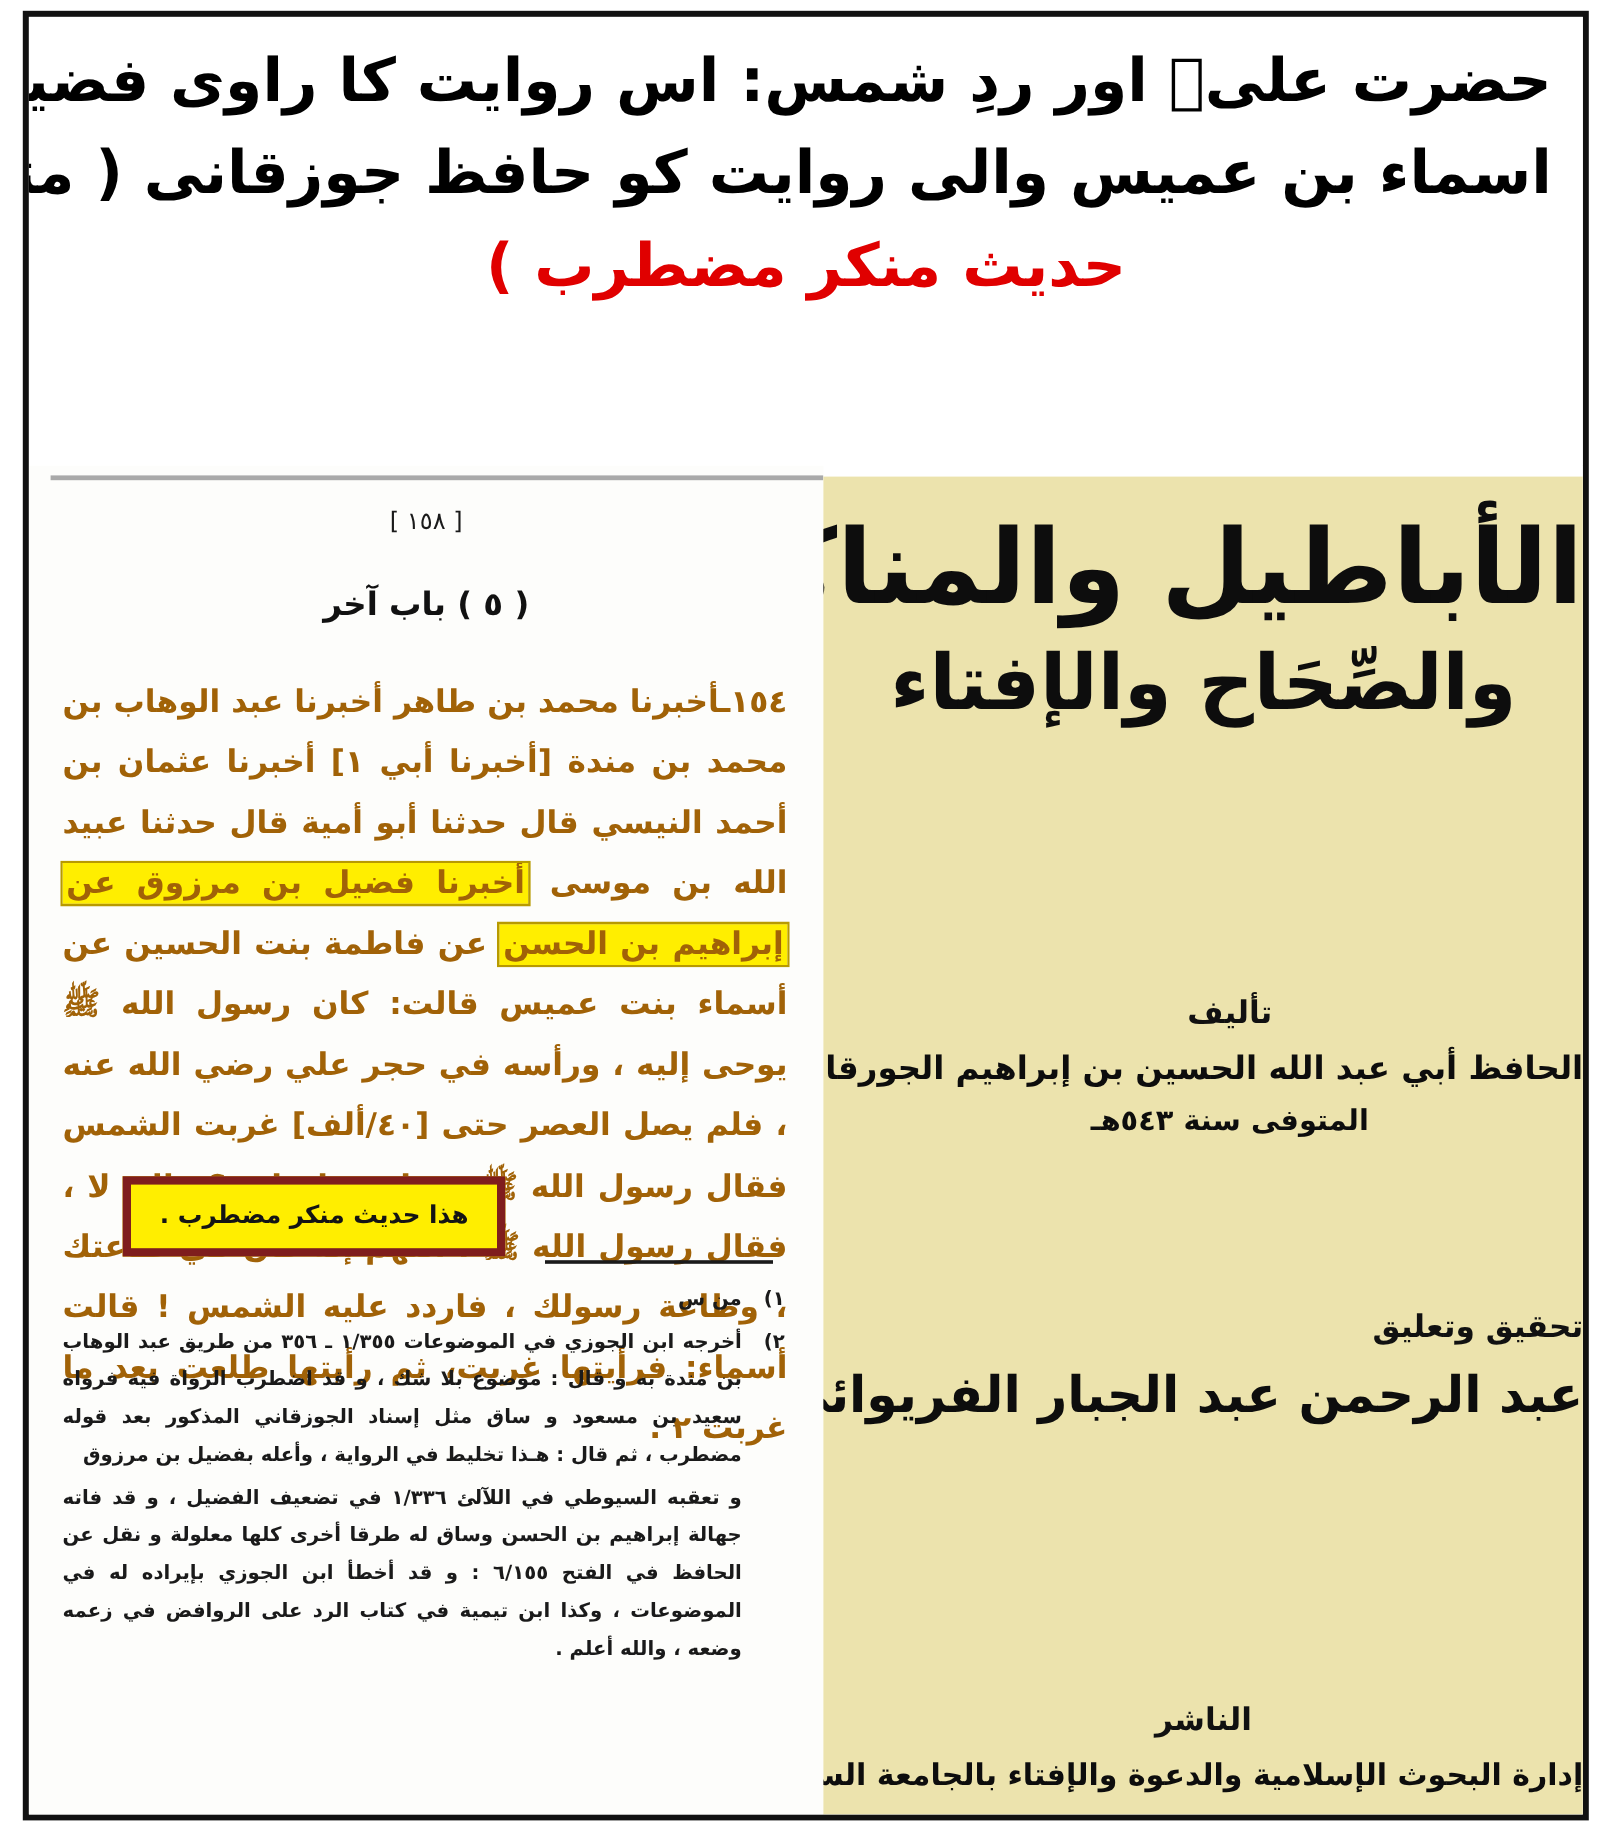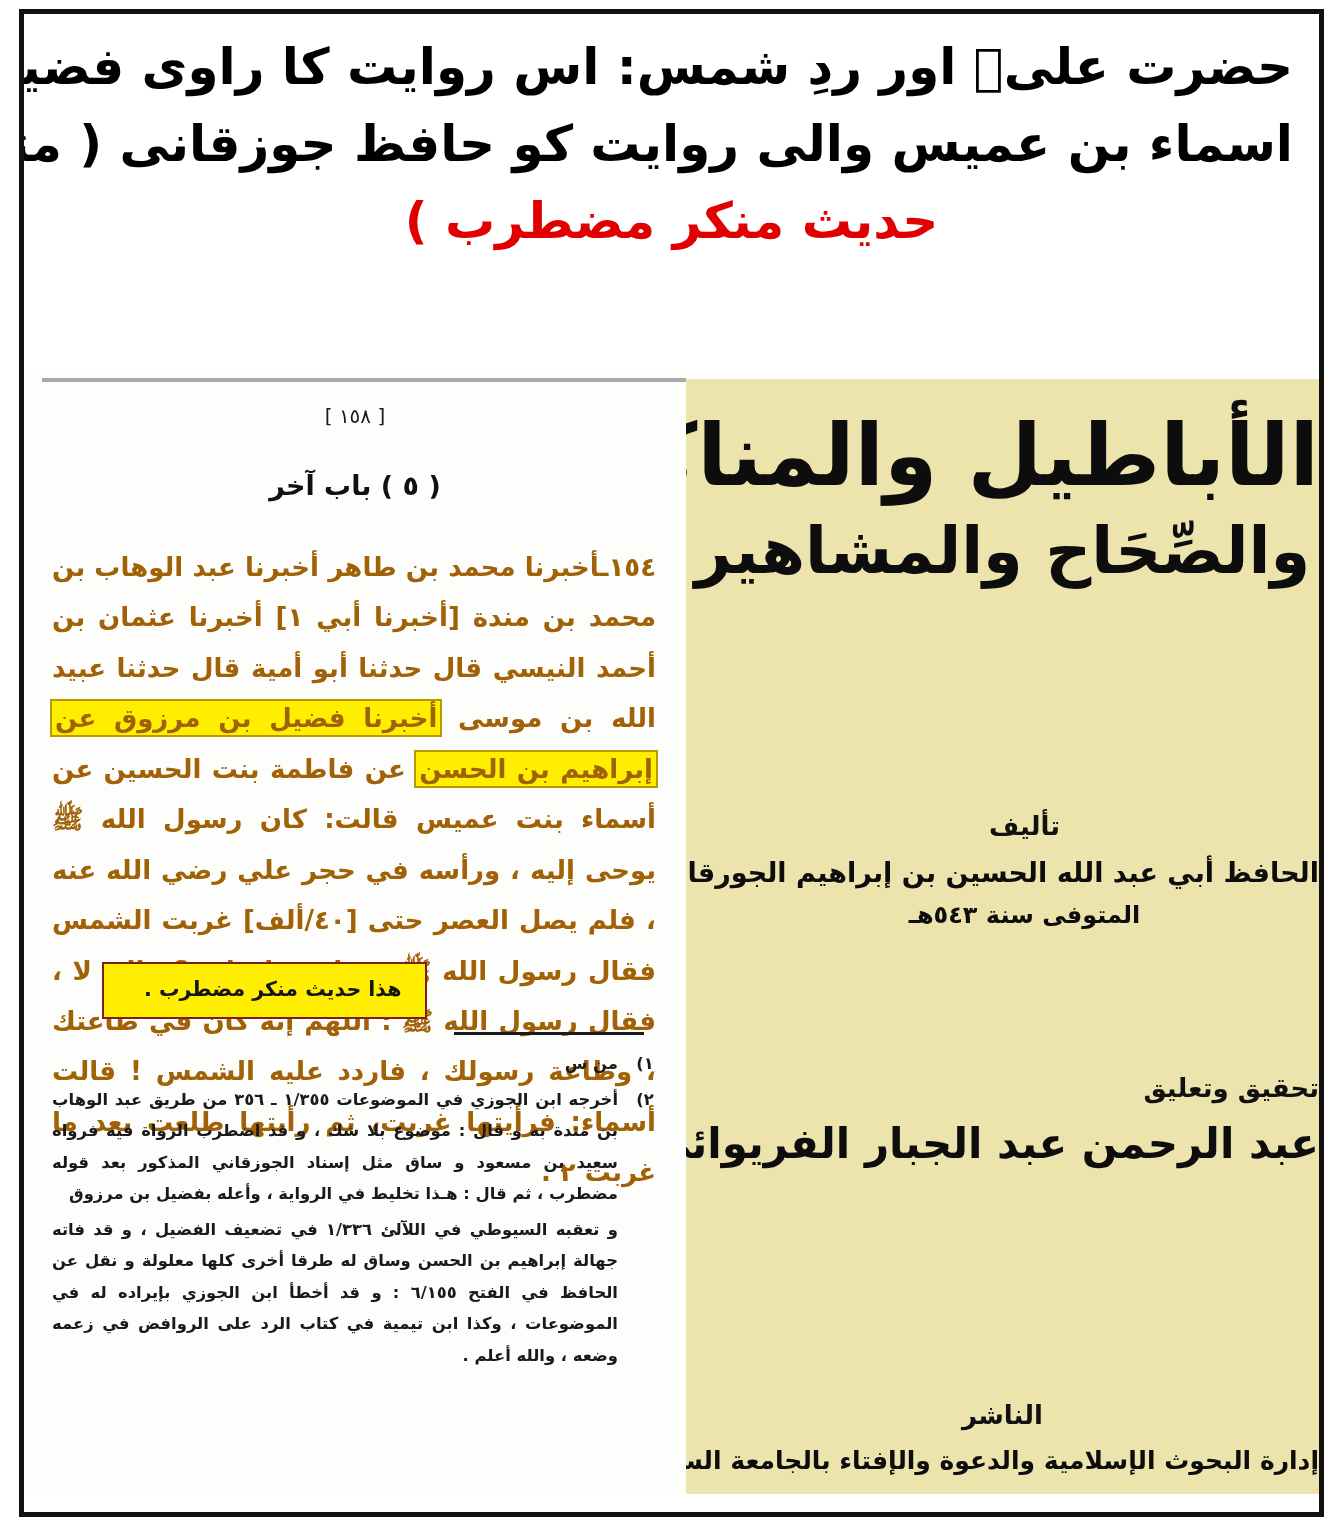--- a/index.html
+++ b/index.html
@@ -47,21 +47,21 @@
     margin-bottom:6px;
   }
   #cap-line-3{
     font-size:50px;
     color:#e00000;
     text-align:center;
   }
 
   
   #scan{
-    position:absolute;left:0;top:356px;
+    position:absolute;left:0;top:374px;
     width:100%;height:1124px;
     background:#ffffff;
   }
 
   
   #page{
     position:absolute;right:633px;top:0;
     left:0;bottom:0;
     background:#fdfdfb;
     direction:rtl;
@@ -102,22 +102,22 @@
     box-decoration-break:clone;
     -webkit-box-decoration-break:clone;
   }
   #hl-verdict-wrap{
     position:absolute;top:592px;left:78px;right:28px;
     text-align:left;
   }
   #hl-verdict{
     display:inline-block;
     background:#ffee00;
-    border:2px solid #7f1d1d;
-    padding:11px 24px 13px 40px;
+    border:7px solid #7f1d1d;
+    padding:11px 24px 13px 24px;
     font-size:20.5px;
     color:#141414;
     font-weight:600;
     line-height:1.4;
     min-width:240px;
     text-align:center;
   }
   #fn-rule{
     position:absolute;top:662px;right:42px;
     width:190px;height:3px;background:#1a1a1a;
@@ -222,21 +222,21 @@
           <span class="fn-num"></span>
           <span class="fn-txt">و تعقبه السيوطي في اللآلئ ١/٣٣٦ في تضعيف الفضيل ، و قد فاته جهالة إبراهيم بن الحسن وساق له طرقا أخرى كلها معلولة و نقل عن الحافظ في الفتح ٦/١٥٥ : و قد أخطأ ابن الجوزي بإيراده له في الموضوعات ، وكذا ابن تيمية في كتاب الرد على الروافض في زعمه وضعه ، والله أعلم .</span>
         </div>
       </div>
     </div>
 
     <div id="cover">
 
       <div id="cover-title">
         <div class="t-big" id="title-1">الأباطيل والمناكير</div>
-        <div class="t-big" id="title-2">والصِّحَاح والمشاهير</div>
+        <div class="t-big" id="title-2">والصِّحَاح والإفتاء</div>
       </div>
 
       <div id="cover-author">
         <div class="lbl">تأليف</div>
         <div class="nm" id="author-name">الحافظ أبي عبد الله الحسين بن إبراهيم الجورقاني الهمذاني</div>
         <div class="nm" id="author-death">المتوفى سنة ٥٤٣هـ</div>
       </div>
 
       <div id="cover-editor">
         <div class="lbl">تحقيق وتعليق</div>

